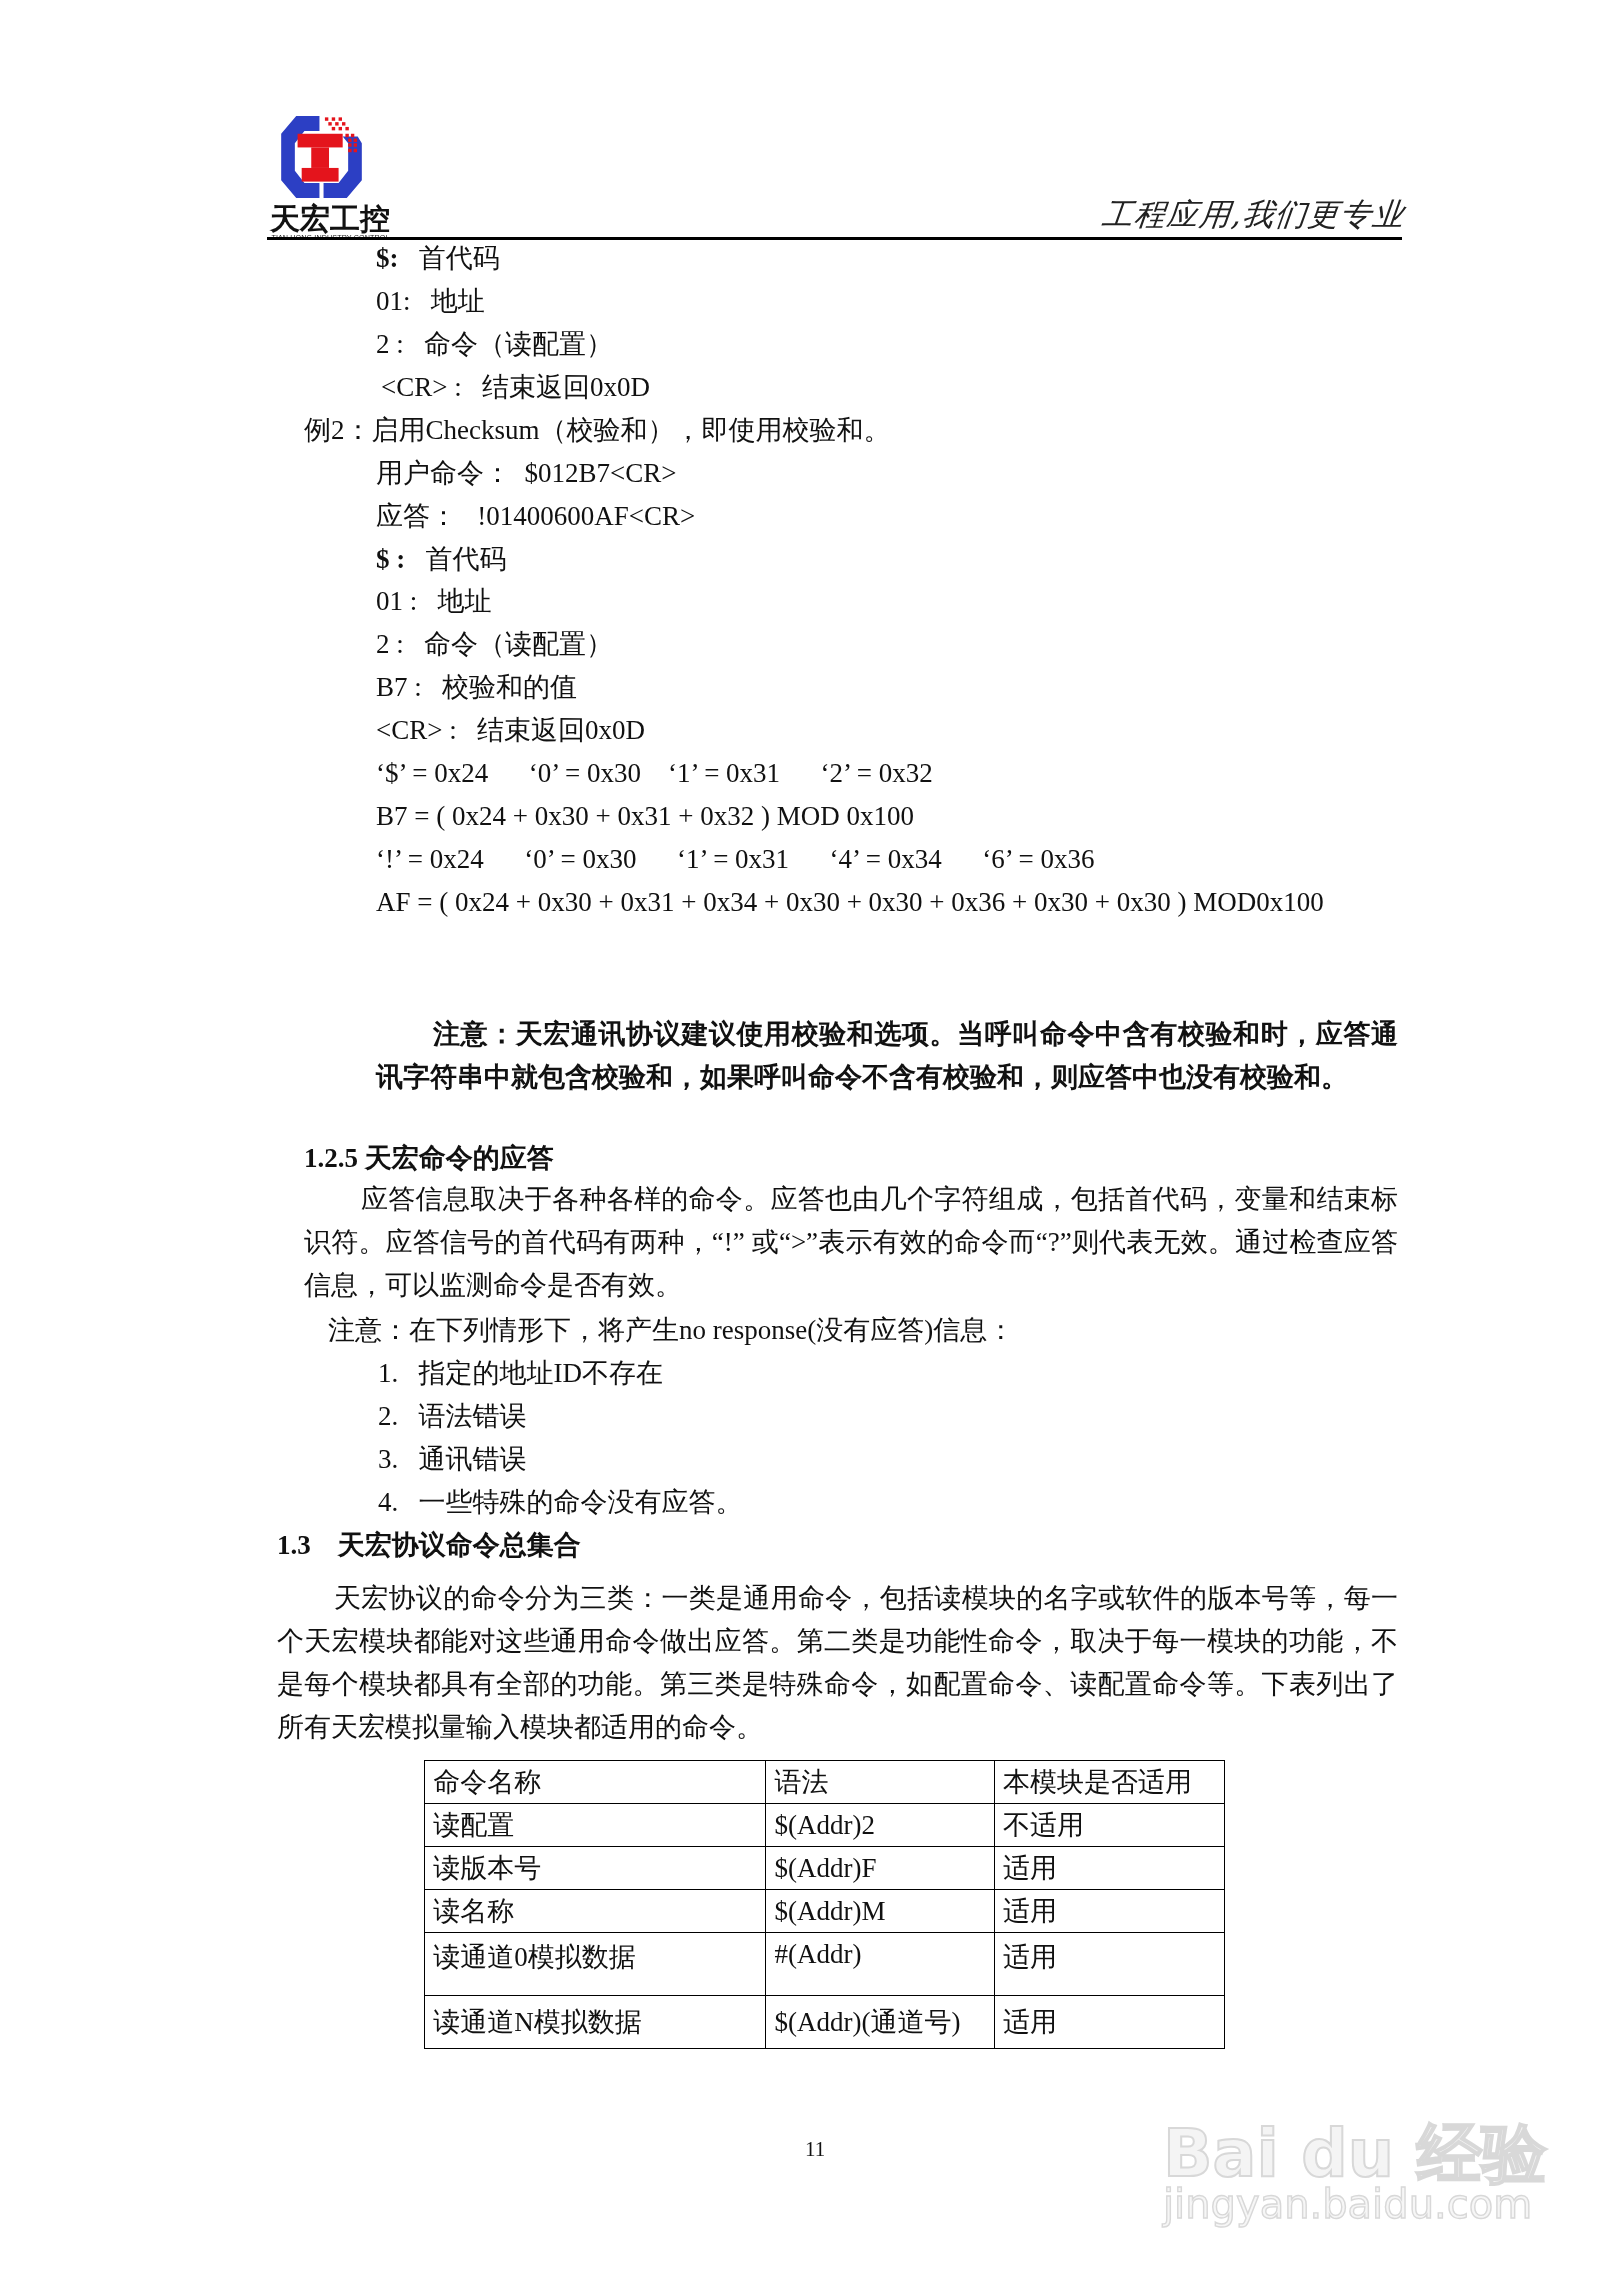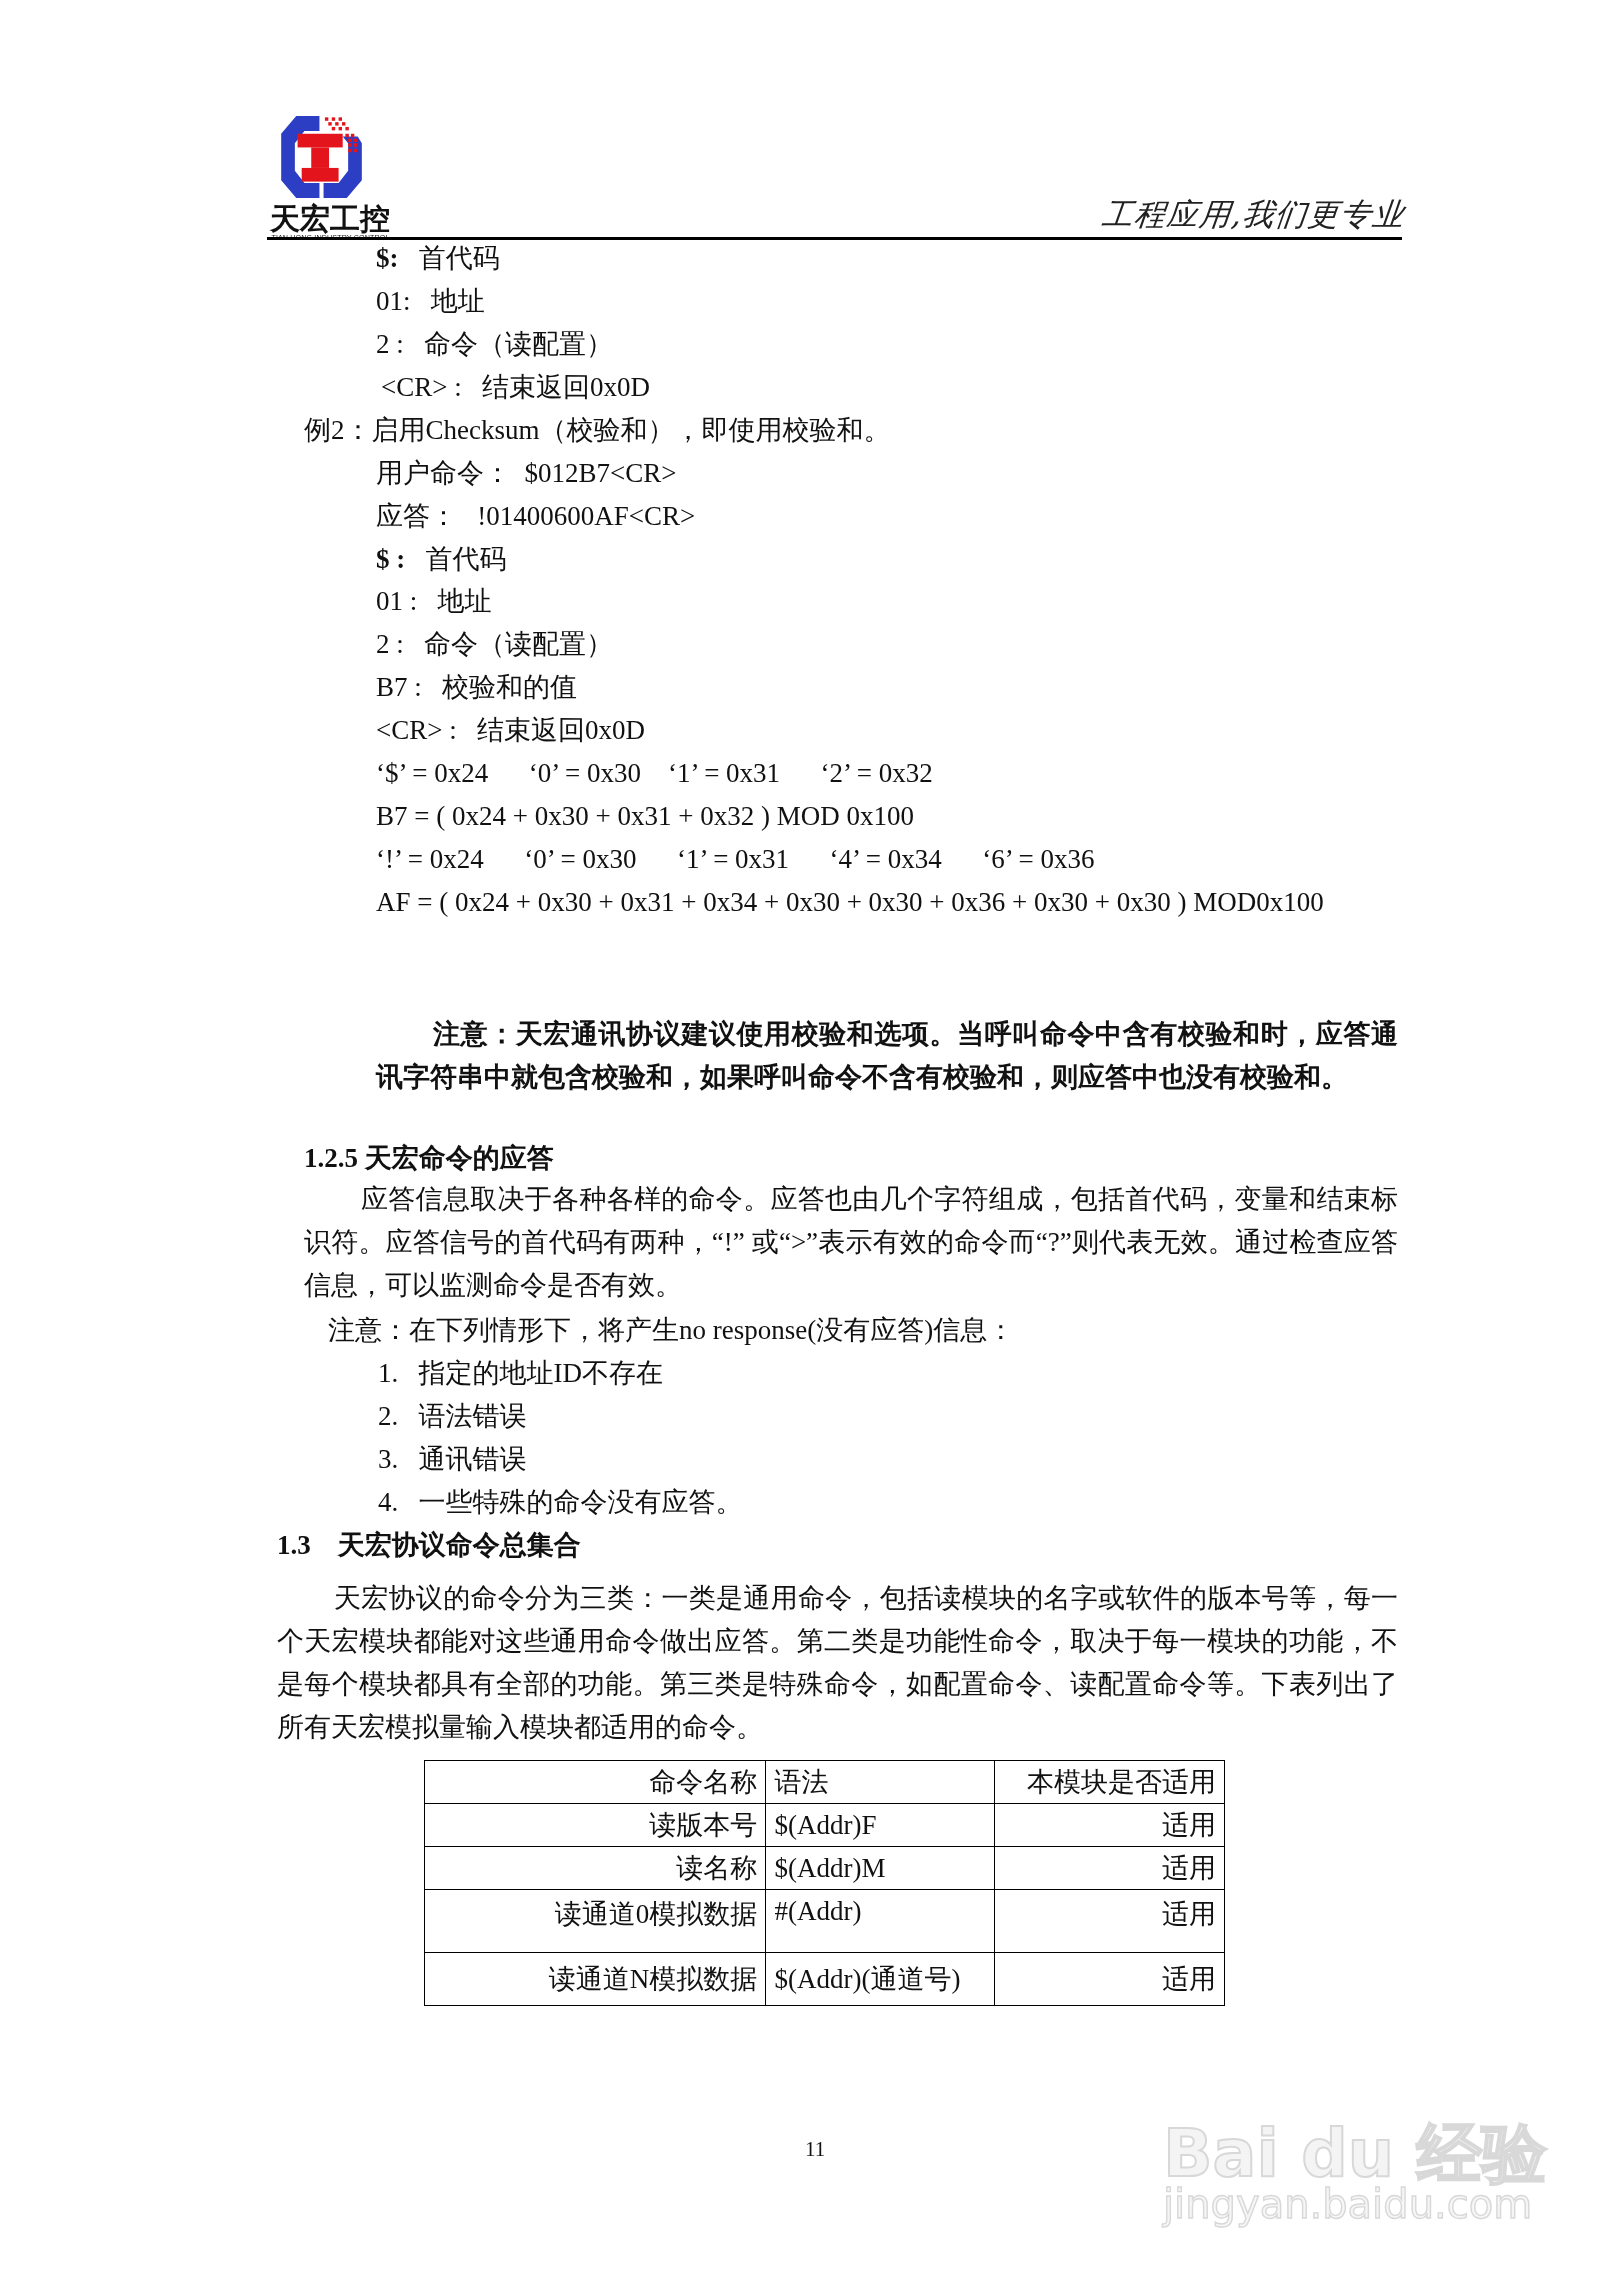--- a/index.html
+++ b/index.html
@@ -24,21 +24,21 @@
   .x1 { left: 368px; }
   .x0 { left: 296px; }
   .xh { left: 296px; }
   .x13 { left: 269px; }
   .para { position: absolute; font-size: 27px; line-height: 43px; }
 
   
   table.cmd { position: absolute; left: 416px; top: 1760px; border-collapse: collapse;
               font-size: 27px; }
   table.cmd td { border: 1.7px solid #000; height: 42px; padding: 0 8.2px; white-space: nowrap; }
-  table.cmd td.c { text-align: right; }
+  table.cmd td.c { text-align: left; }
   table.cmd td.l { text-align: left; }
   table.cmd tr.tall td { height: 56px; vertical-align: top; padding-top: 5.5px; }
 
   .pagenum { position: absolute; left: 797px; top: 2137px; font-size: 21px; }
 
   
   .wm { position: absolute; left: 1155px; top: 2079px; color: transparent; }
   .wm-big { position: absolute; left: 0; top: 31px; font-family: "DejaVu Sans", sans-serif; font-weight: bold;
             font-size: 65px; -webkit-text-stroke: 2px #d8d8d8; color: #f4f4f4; white-space: nowrap; text-align: center; }
   .wm-url { position: absolute; left: 0; top: 102px; font-family: "DejaVu Sans", sans-serif;
@@ -148,20 +148,25 @@
   <div class="para" style="left:269px;top:1577px;width:1121px;text-indent:57px;text-align:justify">天宏协议的命令分为三类：一类是通用命令，包括读模块的名字或软件的版本号等，每一个天宏模块都能对这些通用命令做出应答。第二类是功能性命令，取决于每一模块的功能，不是每个模块都具有全部的功能。第三类是特殊命令，如配置命令、读配置命令等。下表列出了所有天宏模拟量输入模块都适用的命令。</div>
 
   <table class="cmd">
     <tbody>
         <tr>
       <td class="c" style="width:324px">命令名称</td>
       <td class="l" style="width:211px">语法</td>
       <td class="c" style="width:213px">本模块是否适用</td>
     </tr>
     <tr>
+      <td class="c">读配置</td>
+      <td class="l">$(Addr)2</td>
+      <td class="c">不适用</td>
+    </tr>
+    <tr>
       <td class="c">读版本号</td>
       <td class="l">$(Addr)F</td>
       <td class="c">适用</td>
     </tr>
     <tr>
       <td class="c">读名称</td>
       <td class="l">$(Addr)M</td>
       <td class="c">适用</td>
     </tr>
     <tr class="tall">

